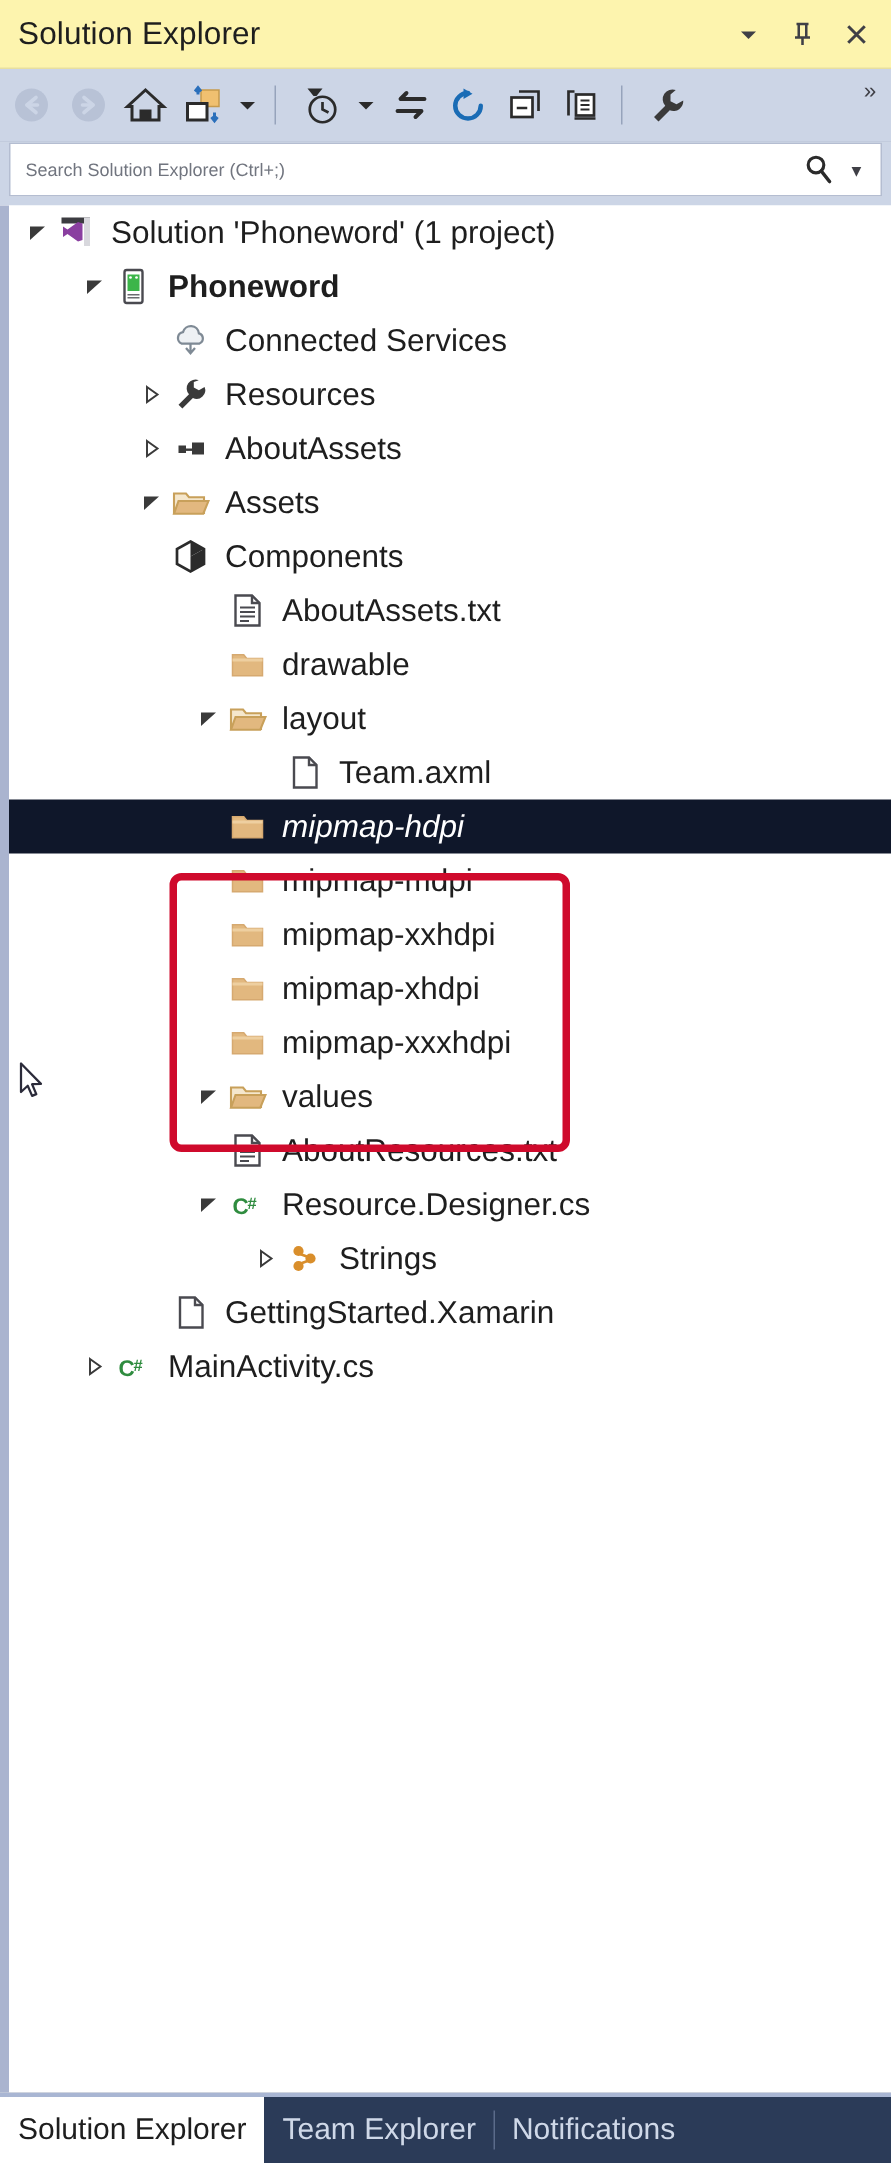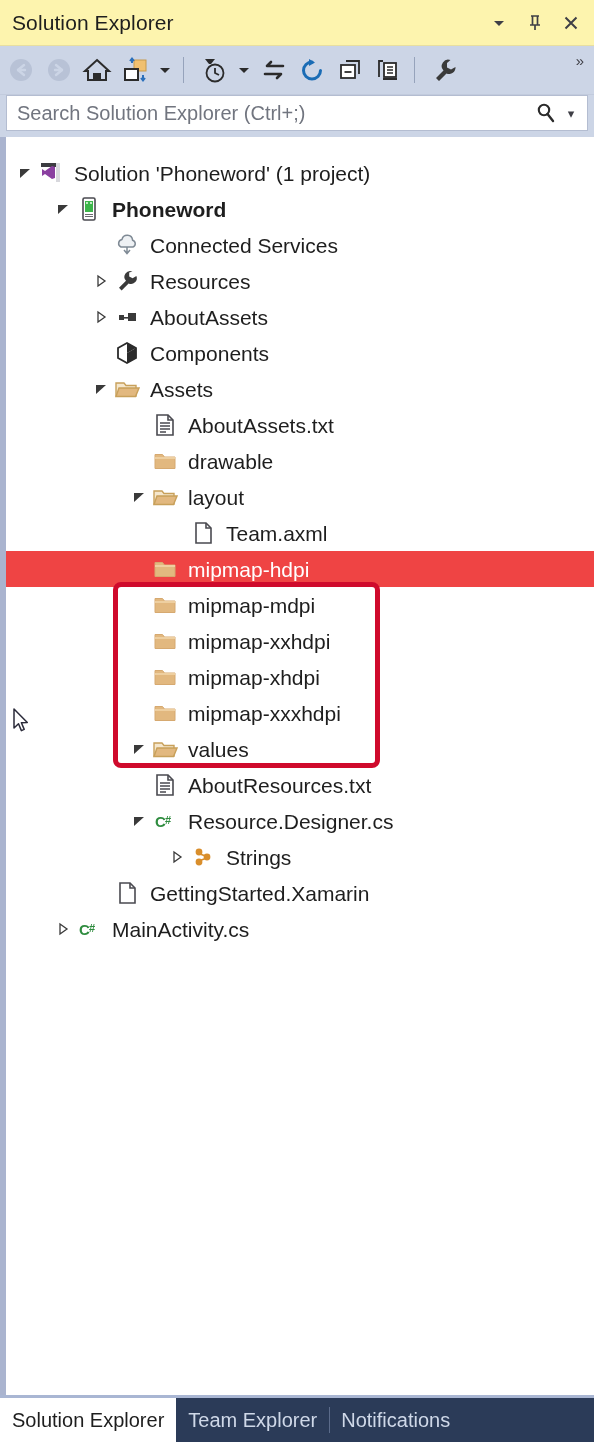--- a/index.html
+++ b/index.html
@@ -105,21 +105,21 @@
   .searchbox {
     height: 36px;
     background: #ffffff;
     border: 1px solid #b4bdd1;
     display: flex;
     align-items: center;
     box-sizing: border-box;
   }
   .search-input-text {
     flex: 1;
-    font-size: 20px;
+    font-size: 12px;
     color: #71757f;
     padding-left: 10px;
     white-space: nowrap;
     overflow: hidden;
   }
   .search-icon-box {
     width: 34px; height: 34px;
     display: flex; align-items: center; justify-content: center;
   }
   .search-drop {
@@ -134,31 +134,31 @@
   .treewrap {
     flex: 1;
     position: relative;
     background: #ffffff;
     border-left: 6px solid #aab4cf;
     box-sizing: border-box;
     overflow: hidden;
   }
   .tree {
     position: absolute;
-    left: 0; top: 18px;
+    left: 0; top: 0;
     width: 528px;
   }
   .row {
     height: 36px;
     display: flex;
     align-items: center;
     position: relative;
     white-space: nowrap;
   }
-  .row.selected { background: #ef4444; }
+  .row.selected { background: #0f172a; font-style: italic; }
   .row .label {
     font-size: 21px;
     color: #1e1e1e;
     padding-left: 8px;
     line-height: 1;
   }
   .row.selected .label { color: #ffffff; }
   .row .label.bold { font-weight: bold; }
   .expander {
     width: 22px; height: 36px;
@@ -426,45 +426,45 @@
             <svg width="26" height="26" viewBox="0 0 26 26">
               <rect x="5" y="11" width="5" height="5" fill="#3a3a3a"></rect>
               <rect x="14" y="9" width="8" height="8" fill="#3a3a3a"></rect>
               <rect x="10" y="13" width="4" height="1.6" fill="#3a3a3a"></rect>
             </svg>
           </div>
           <div class="label">AboutAssets</div>
         </div>
         <div class="row">
           <div class="indent" style="width: 84px;"></div>
+          <div class="expander">
+            <svg width="14" height="14" viewBox="0 0 14 14">
+              <path d="M2 3 L12 3 L2 12 Z" fill="#3a3a3a"></path>
+            </svg>
+          </div>
+          <div class="icon-slot">
+            <svg width="26" height="24" viewBox="0 0 26 24">
+              <path d="M2 6 L10 6 L12 8.6 L22 8.6 L22 11 L2 11 Z" fill="#f0dcba" stroke="#c8a濃" stroke-width="0"></path>
+              <path d="M2 6 L10 6 L12 8.5 L22 8.5 L22 19 L2 19 Z" fill="#f5e7cd" stroke="#c8a05a" stroke-width="1.4"></path>
+              <path d="M5 11 L25 11 L21.5 19.5 L2 19.5 Z" fill="#e2b87f" stroke="#c8a05a" stroke-width="1.4"></path>
+            </svg>
+          </div>
+          <div class="label">Assets</div>
+        </div>
+        <div class="row">
+          <div class="indent" style="width: 84px;"></div>
           <div class="expander"></div>
           <div class="icon-slot">
             <svg width="26" height="26" viewBox="0 0 26 26">
               <path d="M13 3 L22 8 L22 18 L13 23 L4 18 L4 8 Z" fill="#ffffff" stroke="#2b2b2b" stroke-width="1.8"></path>
               <path d="M13 3 L22 8 L13 13 Z" fill="#2b2b2b"></path>
               <path d="M13 13 L22 8 L22 18 L13 23 Z" fill="#2b2b2b"></path>
             </svg>
           </div>
           <div class="label">Components</div>
-        </div>
-        <div class="row">
-          <div class="indent" style="width: 84px;"></div>
-          <div class="expander">
-            <svg width="14" height="14" viewBox="0 0 14 14">
-              <path d="M2 3 L12 3 L2 12 Z" fill="#3a3a3a"></path>
-            </svg>
-          </div>
-          <div class="icon-slot">
-            <svg width="26" height="24" viewBox="0 0 26 24">
-              <path d="M2 6 L10 6 L12 8.6 L22 8.6 L22 11 L2 11 Z" fill="#f0dcba" stroke="#c8a濃" stroke-width="0"></path>
-              <path d="M2 6 L10 6 L12 8.5 L22 8.5 L22 19 L2 19 Z" fill="#f5e7cd" stroke="#c8a05a" stroke-width="1.4"></path>
-              <path d="M5 11 L25 11 L21.5 19.5 L2 19.5 Z" fill="#e2b87f" stroke="#c8a05a" stroke-width="1.4"></path>
-            </svg>
-          </div>
-          <div class="label">Assets</div>
         </div>
         <div class="row">
           <div class="indent" style="width: 122px;"></div>
           <div class="expander"></div>
           <div class="icon-slot">
             <svg width="24" height="26" viewBox="0 0 24 26">
               <path d="M4 3 L15 3 L20 8 L20 23 L4 23 Z" fill="#ffffff" stroke="#4a4a50" stroke-width="1.6"></path>
               <path d="M15 3 L15 8 L20 8" fill="none" stroke="#4a4a50" stroke-width="1.6"></path>
               <path d="M7 11 L17 11 M7 14 L17 14 M7 17 L17 17 M7 20 L13 20" stroke="#4a4a50" stroke-width="1.3"></path>
             </svg>

